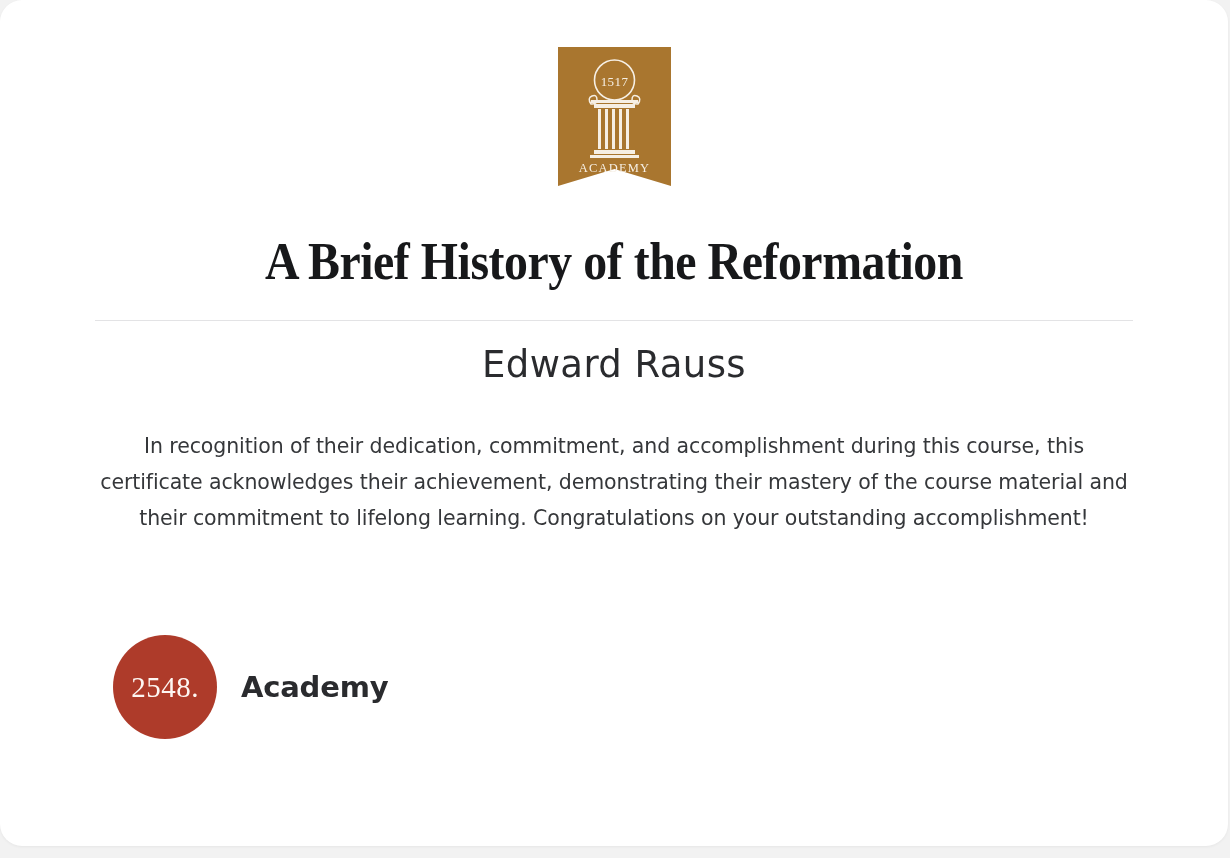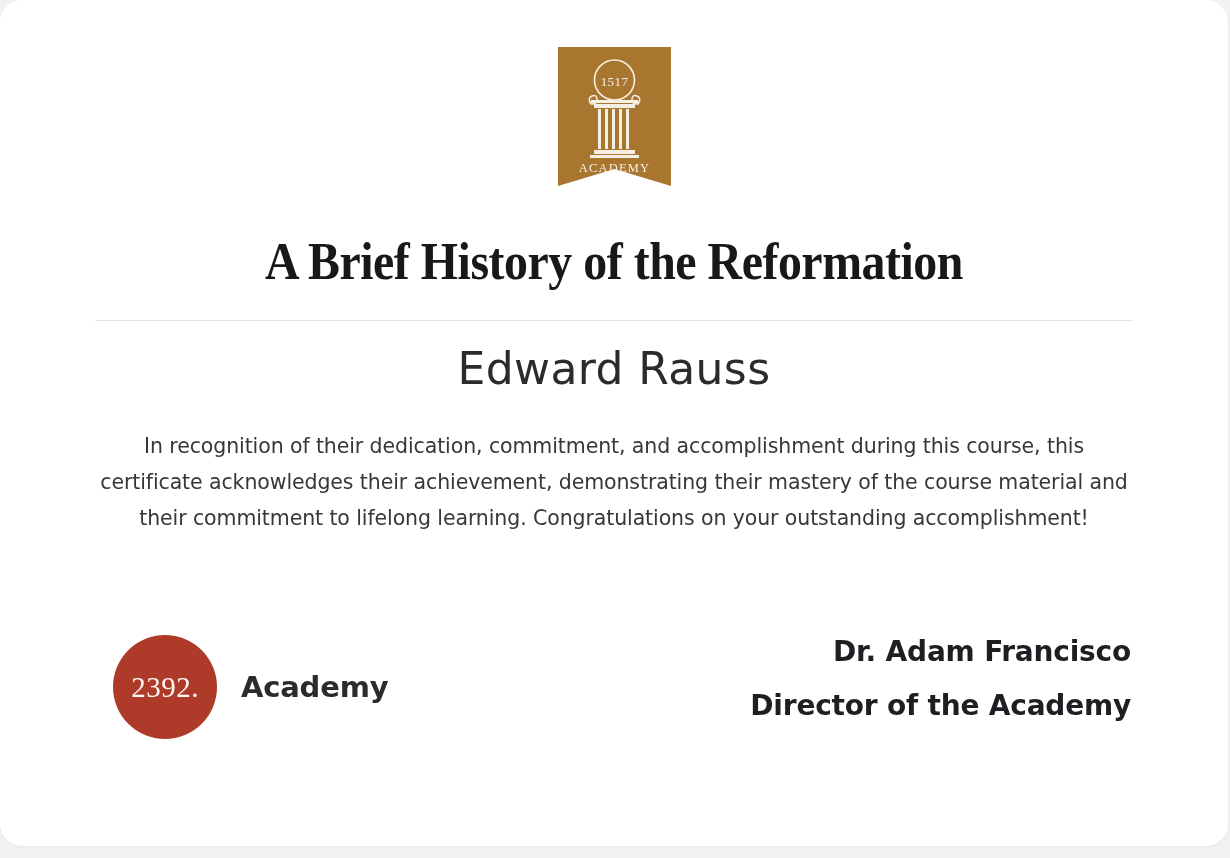--- a/index.html
+++ b/index.html
@@ -71,21 +71,21 @@
 
   
   .recipient-name {
     position: absolute;
     left: 0;
     top: 343px;
     width: 100%;
     text-align: center;
     font-family: "DejaVu Sans", "Liberation Sans", sans-serif;
     font-weight: 400;
-    font-size: 44px;
+    font-size: 37px;
     letter-spacing: 0.4px;
     color: #2a2b2e;
   }
 
   
   .cert-body {
     position: absolute;
     left: 95px;
     top: 428px;
     width: 1038px;
@@ -194,25 +194,21 @@
   <div class="title-divider"></div>
 
   <div class="recipient-name">Edward Rauss</div>
 
   <div class="cert-body">In recognition of their dedication, commitment, and accomplishment during this course, this certificate acknowledges their achievement, demonstrating their mastery of the course material and their commitment to lifelong learning. Congratulations on your outstanding accomplishment!</div>
 
   <div class="footer-row">
 
     <div class="issuer-block">
       <div class="issuer-seal">
-        <span class="issuer-seal-text">2392.</span>
+        <span class="issuer-seal-text">2548.</span>
       </div>
       <span class="issuer-name">Academy</span>
     </div>
 
-    <div class="signature-block">
-      <div class="signer-name">Dr. Adam Francisco</div>
-      <div class="signer-title">Director of the Academy</div>
-    </div>
 
   </div>
 
 </div>
 
 </body></html>

